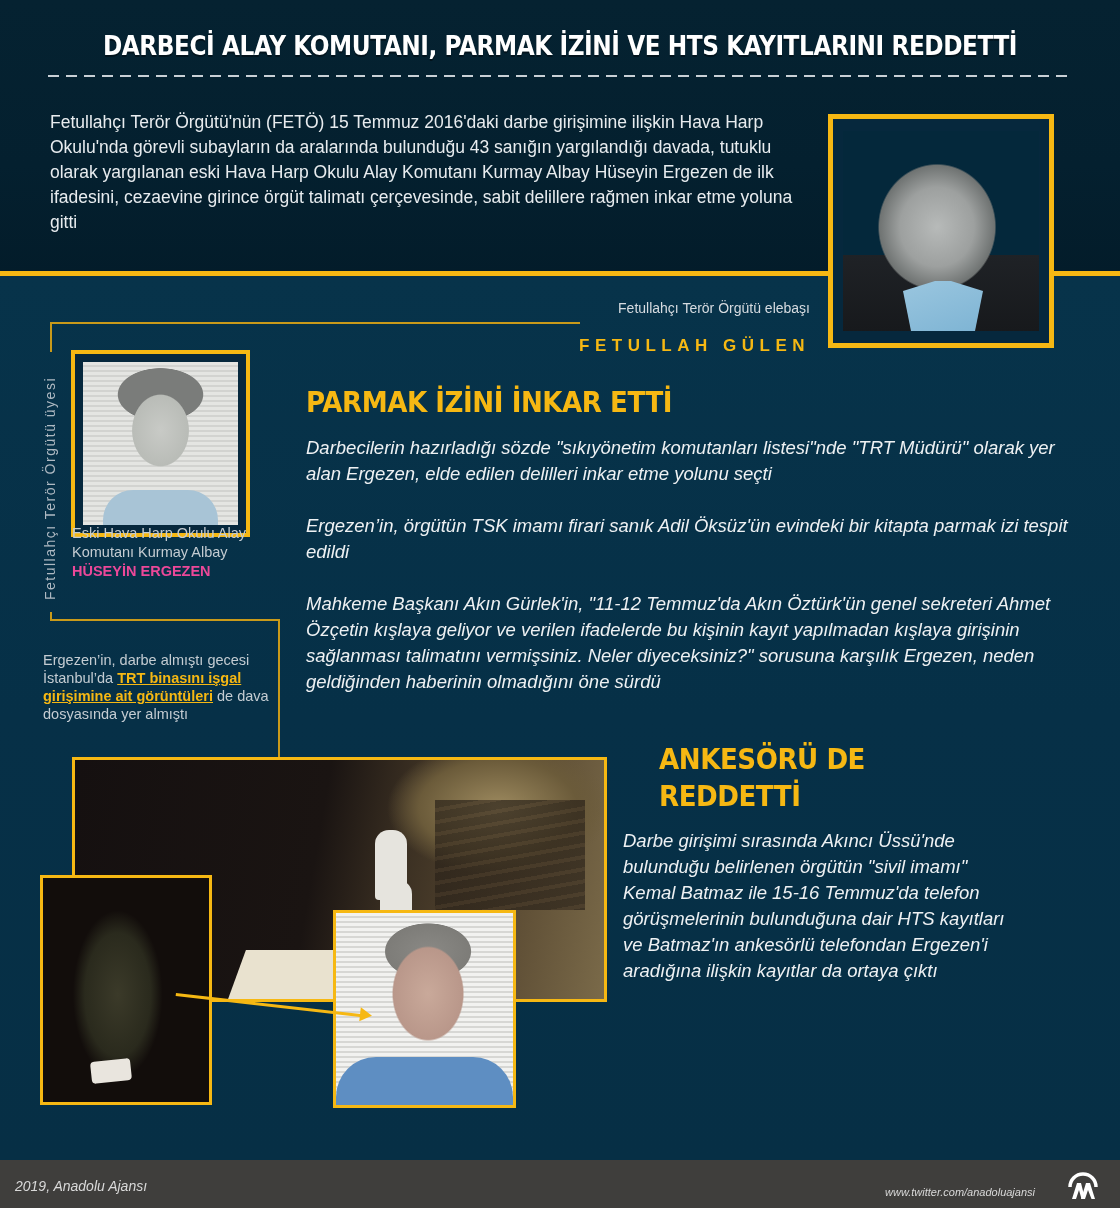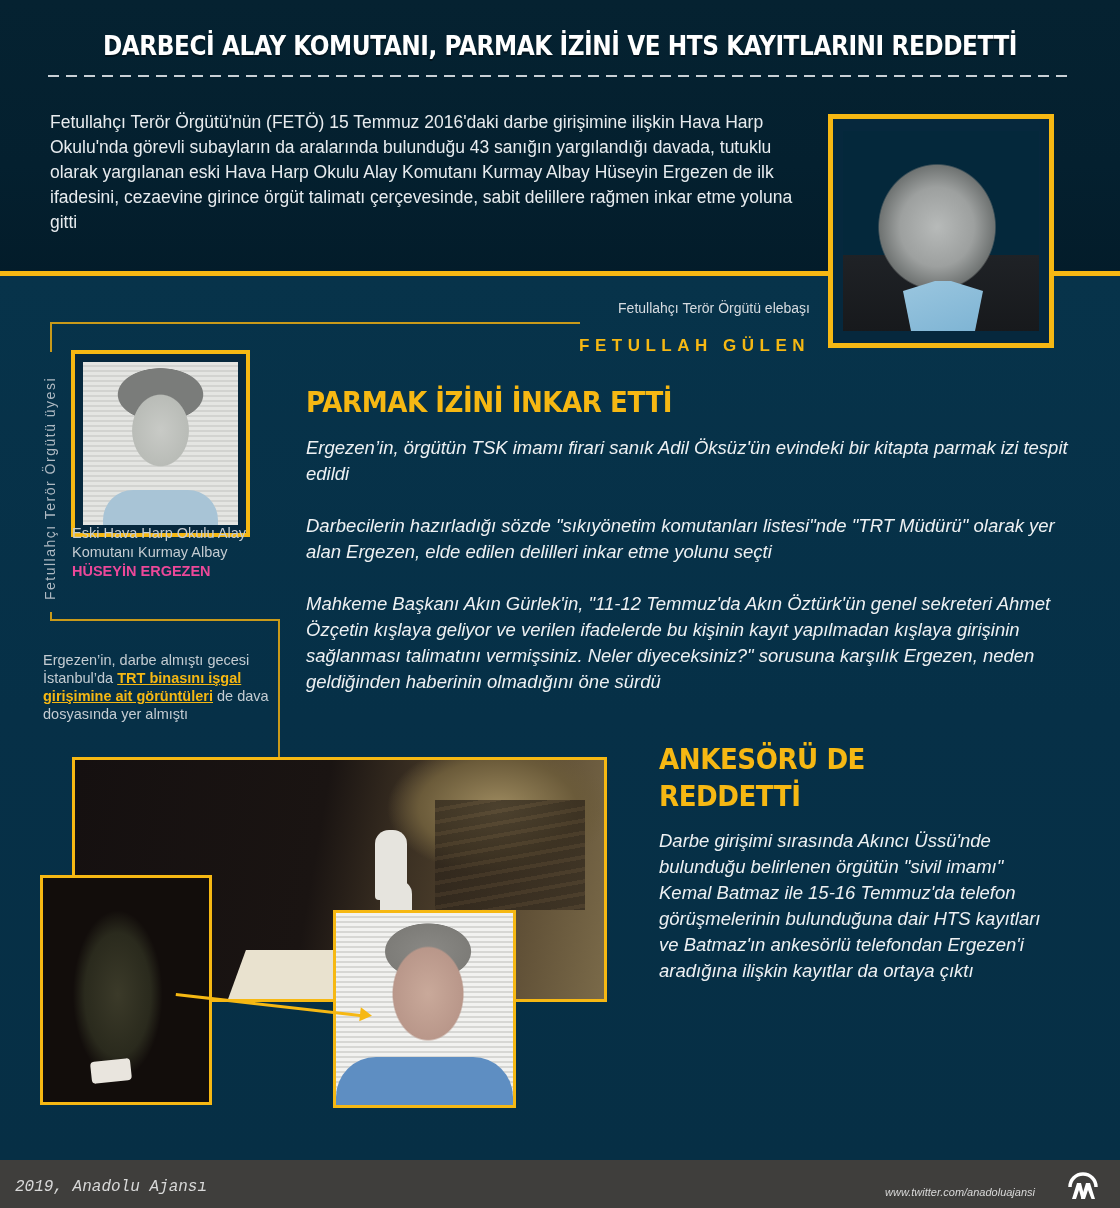--- a/index.html
+++ b/index.html
@@ -91,21 +91,21 @@
       position: absolute; font-family: "DejaVu Sans", sans-serif; font-weight: bold;
       color: #f6b813; letter-spacing: -0.5px;
     }
     .sec1-head { left: 306px; top: 385px; font-size: 29px; transform: scaleX(0.9); transform-origin: left; }
     .sec2-head { left: 659px; top: 741px; font-size: 29px; line-height: 37px; transform: scaleX(0.9); transform-origin: left; }
     .body-italic {
       position: absolute; font-style: italic; color: #eef1f3; font-size: 18.5px; line-height: 26px;
     }
     .sec1-body { left: 306px; top: 435px; width: 770px; }
     .sec1-body p { margin-bottom: 26px; }
-    .sec2-body { left: 659px; top: 828px; width: 400px; }
+    .sec2-body { left: 623px; top: 828px; width: 400px; }
     .sec2-body p { margin-bottom: 26px; }
     .cctv {
       position: absolute; left: 72px; top: 757px; width: 535px; height: 245px;
       border: 3px solid #f6b813;
       background:
         radial-gradient(ellipse 30% 40% at 80% 20%, #9d8a5f 0%, #6b5b3a 50%, transparent 70%),
         linear-gradient(100deg, #151010 0%, #1a1412 45%, #3a2f22 60%, #5b4b33 80%, #7a6a49 100%);
       overflow: hidden;
     }
     .cctv-person {
@@ -140,21 +140,21 @@
     }
     .arrow-head {
       position: absolute; left: 360px; top: 1008px; width: 0; height: 0;
       border-left: 12px solid #f6b813; border-top: 7px solid transparent; border-bottom: 7px solid transparent;
       transform: rotate(6.5deg);
     }
     .footer {
       position: absolute; left: 0; top: 1160px; width: 1120px; height: 48px; background: #3f3e3c;
     }
     .footer .copy {
-      position: absolute; left: 15px; top: 18px; font-size: 16px; font-style: italic; color: #d9d9d9; font-family: Liberation Mono, monospace;
+      position: absolute; left: 15px; top: 18px; font-size: 14px; font-style: italic; color: #d9d9d9;
     }
     .footer .twitter {
       position: absolute; right: 85px; top: 26px; font-size: 11px; font-style: italic; color: #d9d9d9;
     }
     .aa-logo { position: absolute; right: 20px; top: 7px; width: 34px; height: 34px; }
   </style>
 </head>
 <body>
 
 <div class="top-band"></div>
@@ -196,22 +196,22 @@
   <div>Komutanı Kurmay Albay</div>
   <div class="name">HÜSEYİN ERGEZEN</div>
 </div>
 
 <div class="trt-note">
   <span>Ergezen’in, darbe almıştı gecesi İstanbul’da </span><span class="hl">TRT binasını işgal girişimine ait görüntüleri</span><span> de dava dosyasında yer almıştı</span>
 </div>
 
 <div class="sec-head sec1-head">PARMAK İZİNİ İNKAR ETTİ</div>
 <div class="body-italic sec1-body">
+  <p>Darbecilerin hazırladığı sözde "sıkıyönetim komutanları listesi"nde "TRT Müdürü" olarak yer alan Ergezen, elde edilen delilleri inkar etme yolunu seçti</p>
   <p>Ergezen’in, örgütün TSK imamı firari sanık Adil Öksüz'ün evindeki bir kitapta parmak izi tespit edildi</p>
-  <p>Darbecilerin hazırladığı sözde "sıkıyönetim komutanları listesi"nde "TRT Müdürü" olarak yer alan Ergezen, elde edilen delilleri inkar etme yolunu seçti</p>
   <p>Mahkeme Başkanı Akın Gürlek'in, "11-12 Temmuz'da Akın Öztürk'ün genel sekreteri Ahmet Özçetin kışlaya geliyor ve verilen ifadelerde bu kişinin kayıt yapılmadan kışlaya girişinin sağlanması talimatını vermişsiniz. Neler diyeceksiniz?" sorusuna karşılık Ergezen, neden geldiğinden haberinin olmadığını öne sürdü</p>
 </div>
 
 <div class="sec-head sec2-head">
   <div>ANKESÖRÜ DE</div>
   <div>REDDETTİ</div>
 </div>
 <div class="body-italic sec2-body">
   <p>Darbe girişimi sırasında Akıncı Üssü'nde bulunduğu belirlenen örgütün "sivil imamı" Kemal Batmaz ile 15-16 Temmuz'da telefon görüşmelerinin bulunduğuna dair HTS kayıtları ve Batmaz'ın ankesörlü telefondan Ergezen'i aradığına ilişkin kayıtlar da ortaya çıktı</p>
 </div>

